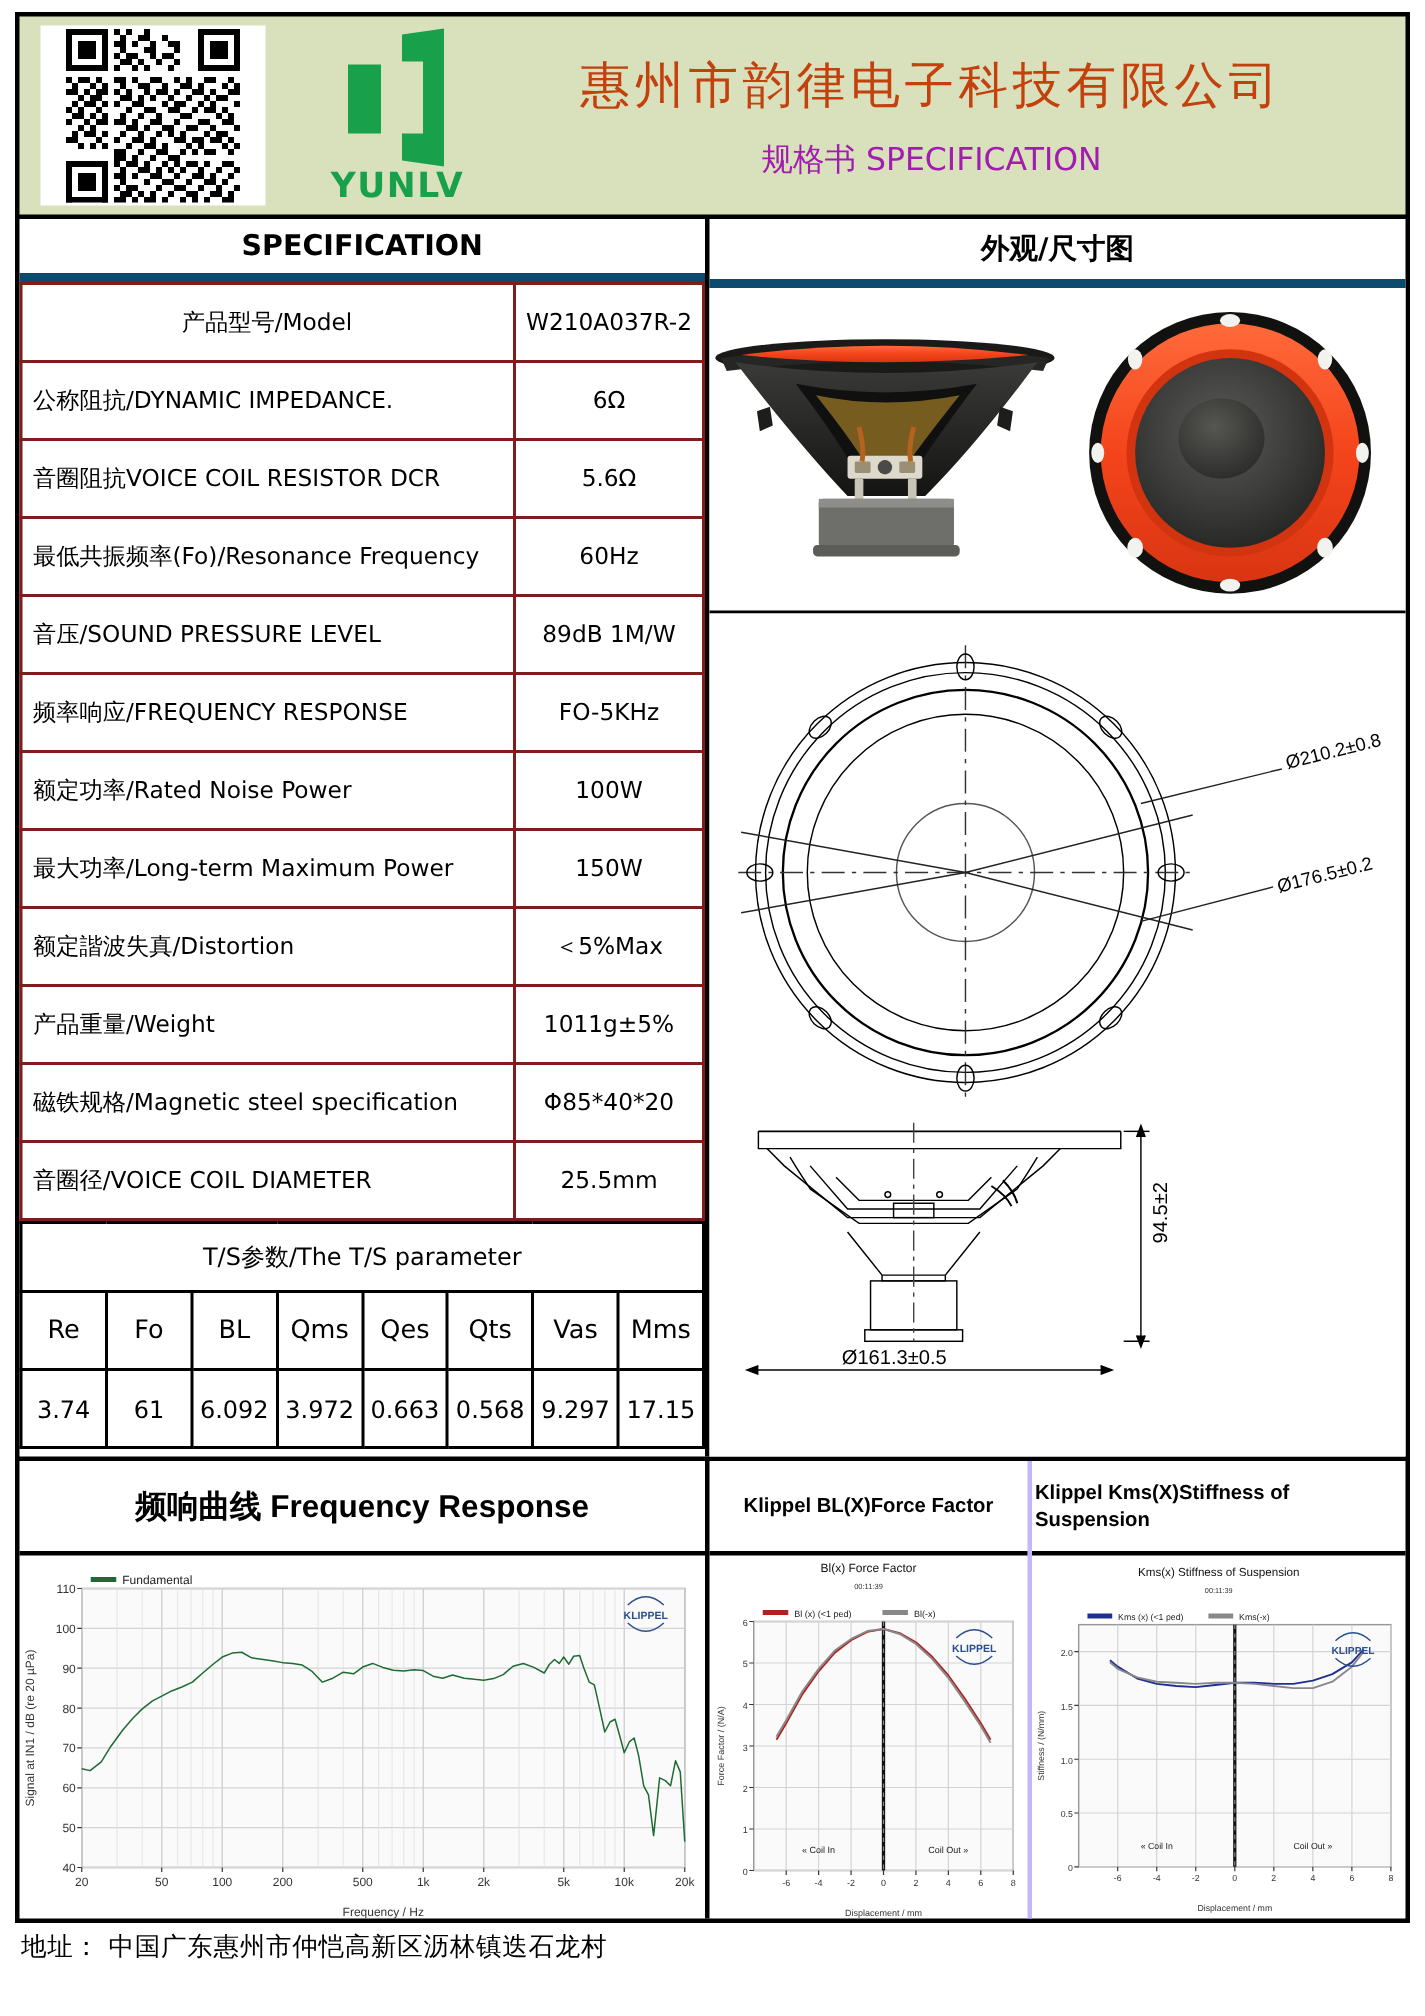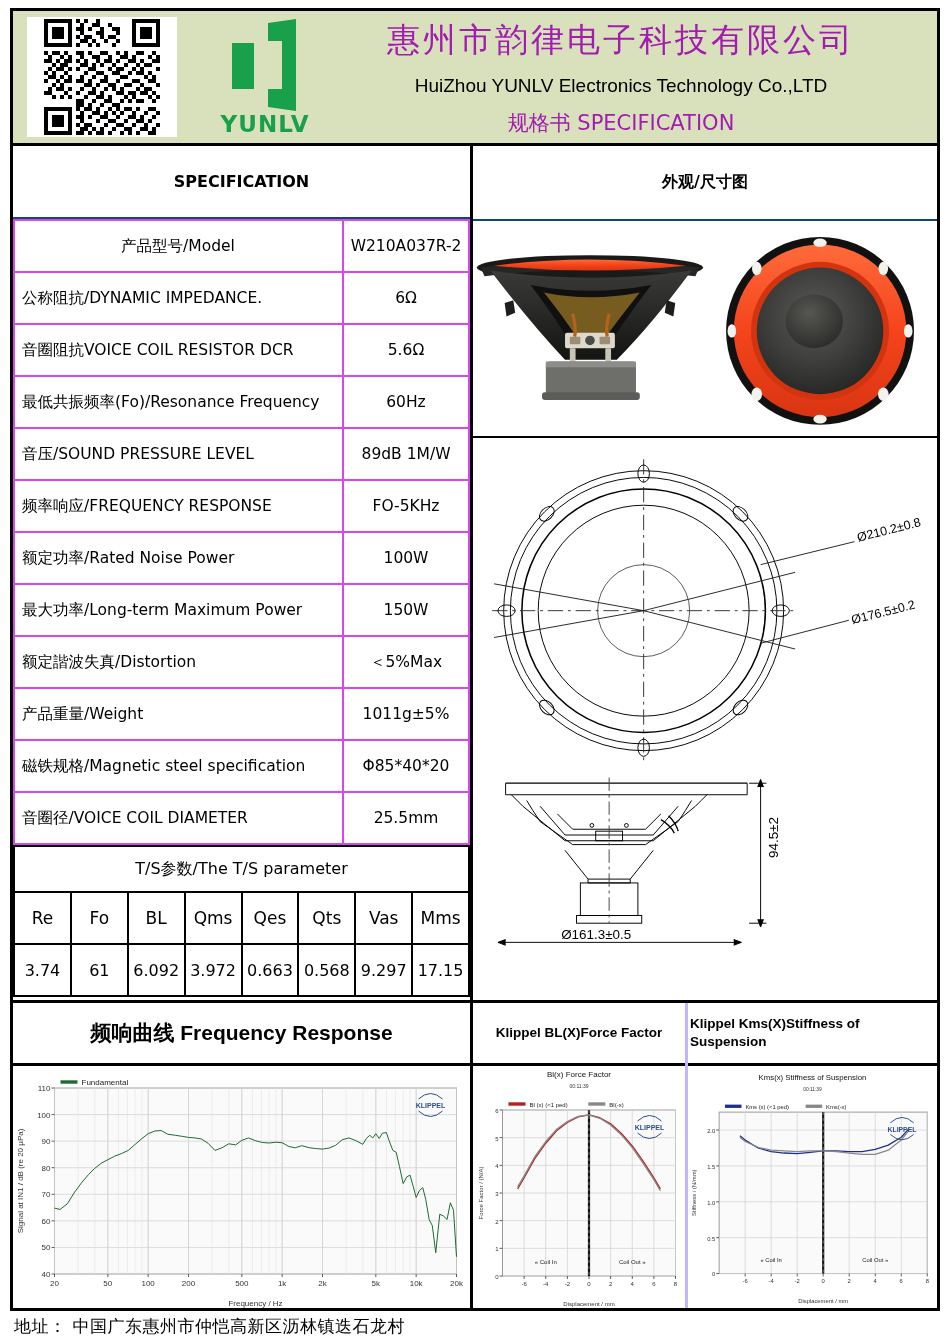--- a/index.html
+++ b/index.html
@@ -7,34 +7,34 @@
   #page{width:950px;height:1344px;position:relative;box-sizing:border-box;
         padding:8px 10px 0 10px;background:#fff;overflow:hidden;}
 
   
   .hdr{border:3px solid #000;background:#d9e0bc;height:138px;display:flex;align-items:center;box-sizing:border-box;}
   .qr{width:150px;height:120px;margin-left:14px;flex:0 0 auto;background:#fff;padding:2px;box-sizing:border-box;}
   .logo-wrap{width:120px;flex:0 0 auto;display:flex;flex-direction:column;align-items:center;justify-content:center;margin-left:28px;}
   .logo-word{font-size:23px;font-weight:bold;color:#18a14a;letter-spacing:1px;margin-top:-2px;
              font-family:"DejaVu Sans",sans-serif;}
   .hdr-txt{flex:1 1 auto;text-align:center;padding-right:20px;}
-  .hdr-cn{font-size:33px;letter-spacing:3px;color:#a21caf;font-family:"DejaVu Sans",sans-serif;}
+  .hdr-cn{font-size:33px;letter-spacing:3px;color:#c2410c;font-family:"DejaVu Sans",sans-serif;}
   .hdr-en{font-size:19px;margin-top:12px;color:#000;}
   .hdr-spec{font-size:21px;margin-top:12px;color:#a21caf;font-family:"DejaVu Sans",sans-serif;}
 
   
   .main{display:flex;border-left:3px solid #000;border-right:3px solid #000;border-bottom:3px solid #000;}
   .col-left{width:460px;flex:0 0 460px;border-right:3px solid #000;box-sizing:border-box;}
   .col-right{flex:1 1 auto;box-sizing:border-box;position:relative;}
 
-  .sec-title{text-align:center;font-weight:bold;font-size:16px;padding:26px 0;border-bottom:2px solid #0c4a6e;
+  .sec-title{text-align:center;font-weight:bold;font-size:19px;padding:7px 0;border-bottom:6px solid #0c4a6e;
              font-family:"DejaVu Sans",sans-serif;}
 
   table.spec{width:100%;border-collapse:collapse;table-layout:fixed;}
-  table.spec td{border:2px solid #d946ef;font-size:15.5px;height:48px;vertical-align:middle;
+  table.spec td{border:2px solid #7f1d1d;font-size:15.5px;height:48px;vertical-align:middle;
                 font-family:"DejaVu Sans",sans-serif;}
   td.lbl{padding-left:7px;}
   td.lbl.ctr{text-align:center;padding-left:0;}
   td.val{width:122px;text-align:center;white-space:nowrap;overflow:visible;}
   td.val .ovf{display:inline-block;white-space:nowrap;}
   .ts-head{text-align:center;font-weight:normal;font-size:18px;height:42px !important;
            font-family:"DejaVu Sans",sans-serif;}
   table.ts{width:100%;border-collapse:collapse;table-layout:fixed;}
   table.ts td{border:2px solid #000;text-align:center;font-size:16px;height:48px;
               font-family:"DejaVu Sans",sans-serif;}
@@ -300,21 +300,20 @@
     <div class="logo-wrap">
       <svg width="86" height="96" viewBox="0 0 86 96">
         <rect x="10" y="26" width="22" height="46" fill="#18a14a"></rect>
         <path d="M46 6 L74 2 L74 94 L46 90 L46 72 L60 72 L60 24 L46 24 Z" fill="#18a14a"></path>
       </svg>
       <div class="logo-word">YUNLV</div>
     </div>
 
     <div class="hdr-txt">
       <div class="hdr-cn">惠州市韵律电子科技有限公司</div>
-      <div class="hdr-en">HuiZhou YUNLV Electronics Technology Co.,LTD</div>
       <div class="hdr-spec">规格书  SPECIFICATION</div>
     </div>
   </div>
 
   <div class="main">
 
     <div class="col-left">
       <div class="sec-title">SPECIFICATION</div>
       <table class="spec">
         <tbody id="spec-body">

